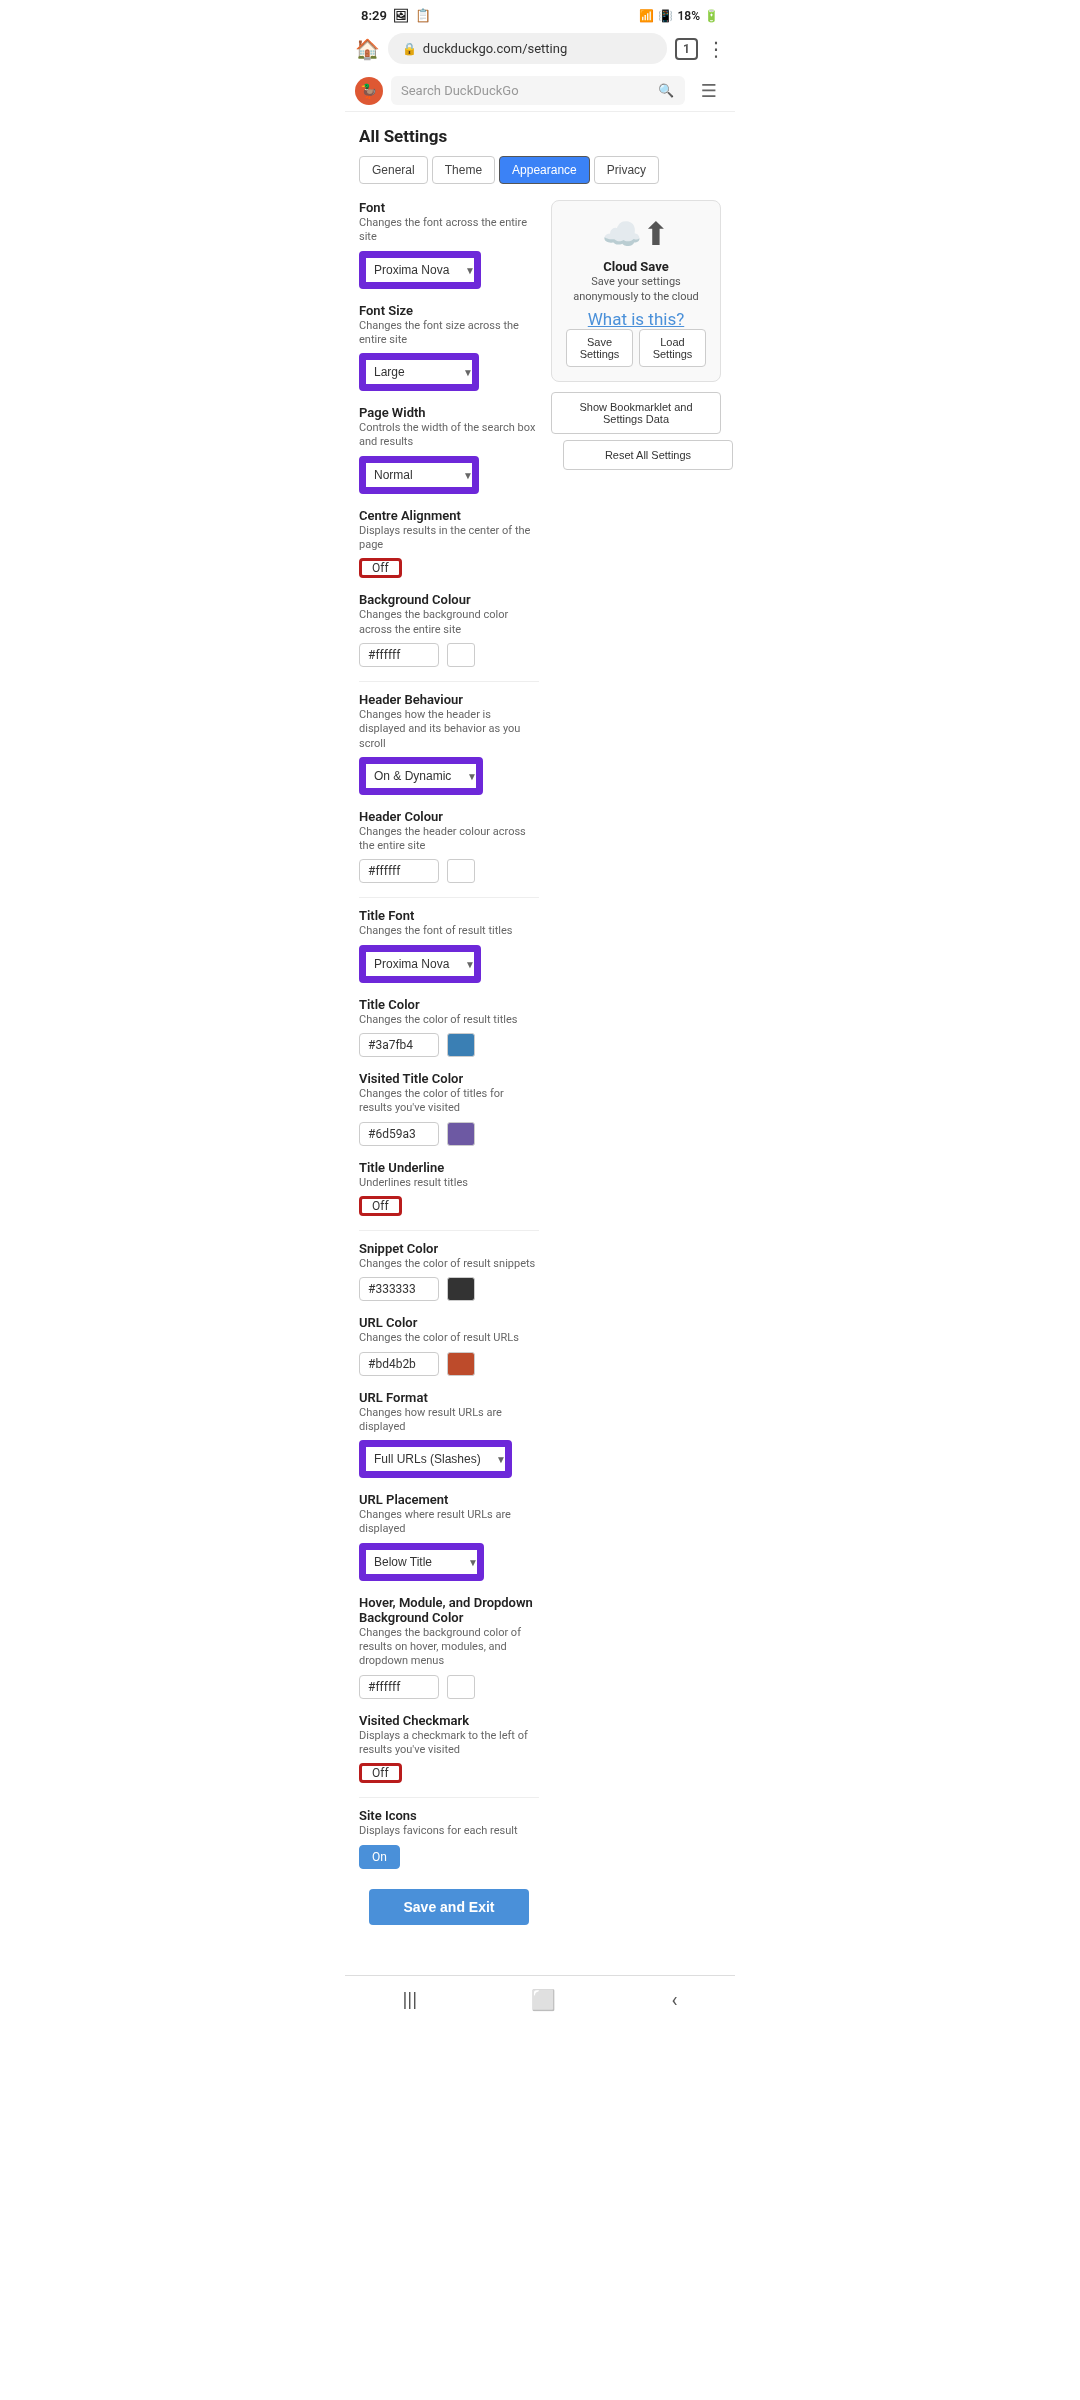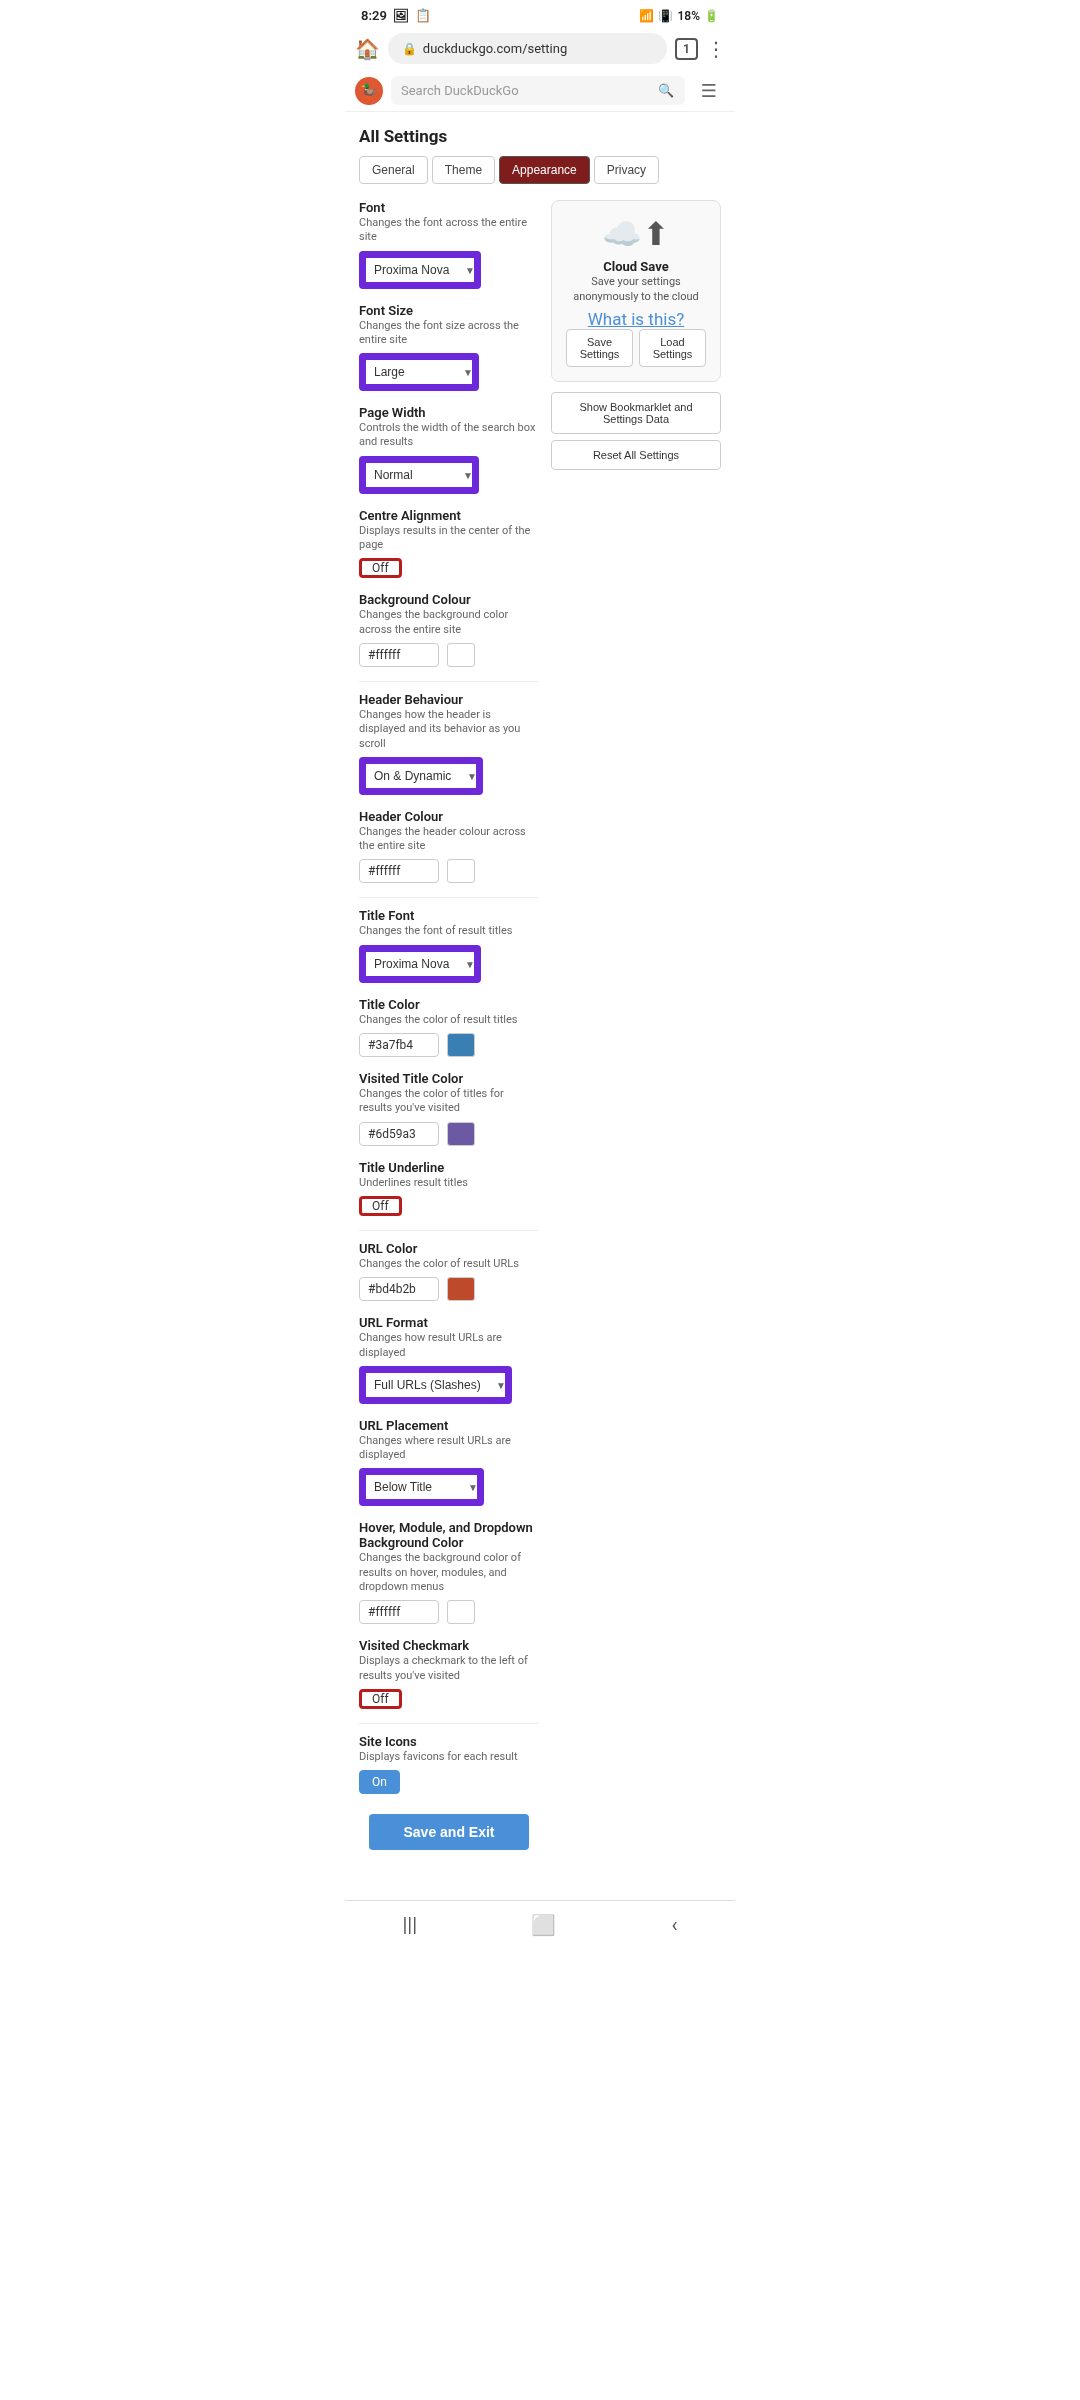--- a/index.html
+++ b/index.html
@@ -85,21 +85,21 @@
     .tab-btn {
       padding: 6px 12px;
       border-radius: 4px;
       border: 1px solid #ccc;
       background: #fff;
       font-size: 12px;
       cursor: pointer;
       color: #444;
     }
     .tab-btn.active {
-      background: #7f1d1d;
+      background: #3b82f6;
       color: #fff;
       border-color: #555;
     }
     .content-area { display: flex; gap: 12px; }
     .settings-col { flex: 1; }
     .right-col { width: 170px; flex-shrink: 0; }
     .setting-row {
       margin-bottom: 14px;
     }
     .setting-label { font-size: 13px; font-weight: 600; color: #222; }
@@ -202,20 +202,21 @@
     }
     .reset-btn {
       width: 100%;
       border: 1px solid #ccc;
       border-radius: 4px;
       background: #fff;
       padding: 8px;
       font-size: 11px;
       cursor: pointer;
       color: #333;
+      margin-left: 12px;
     }
     .save-exit-btn {
       display: block;
       width: 160px;
       margin: 20px auto 0;
       background: #4a90d9;
       color: #fff;
       border: none;
       border-radius: 4px;
       padding: 10px;
@@ -411,20 +412,28 @@
       <div class="setting-row">
         <div class="setting-label">Title Underline</div>
         <div class="setting-desc">Underlines result titles</div>
         <div class="setting-control">
           <span class="toggle-off">Off</span>
         </div>
       </div>
 
       <hr class="divider">
 
+      <div class="setting-row">
+        <div class="setting-label">Snippet Color</div>
+        <div class="setting-desc">Changes the color of result snippets</div>
+        <div class="color-row">
+          <span class="color-hex">#333333</span>
+          <div class="color-swatch" style="background:#333333;"></div>
+        </div>
+      </div>
 
       <div class="setting-row">
         <div class="setting-label">URL Color</div>
         <div class="setting-desc">Changes the color of result URLs</div>
         <div class="color-row">
           <span class="color-hex">#bd4b2b</span>
           <div class="color-swatch" style="background:#bd4b2b;"></div>
         </div>
       </div>
 

